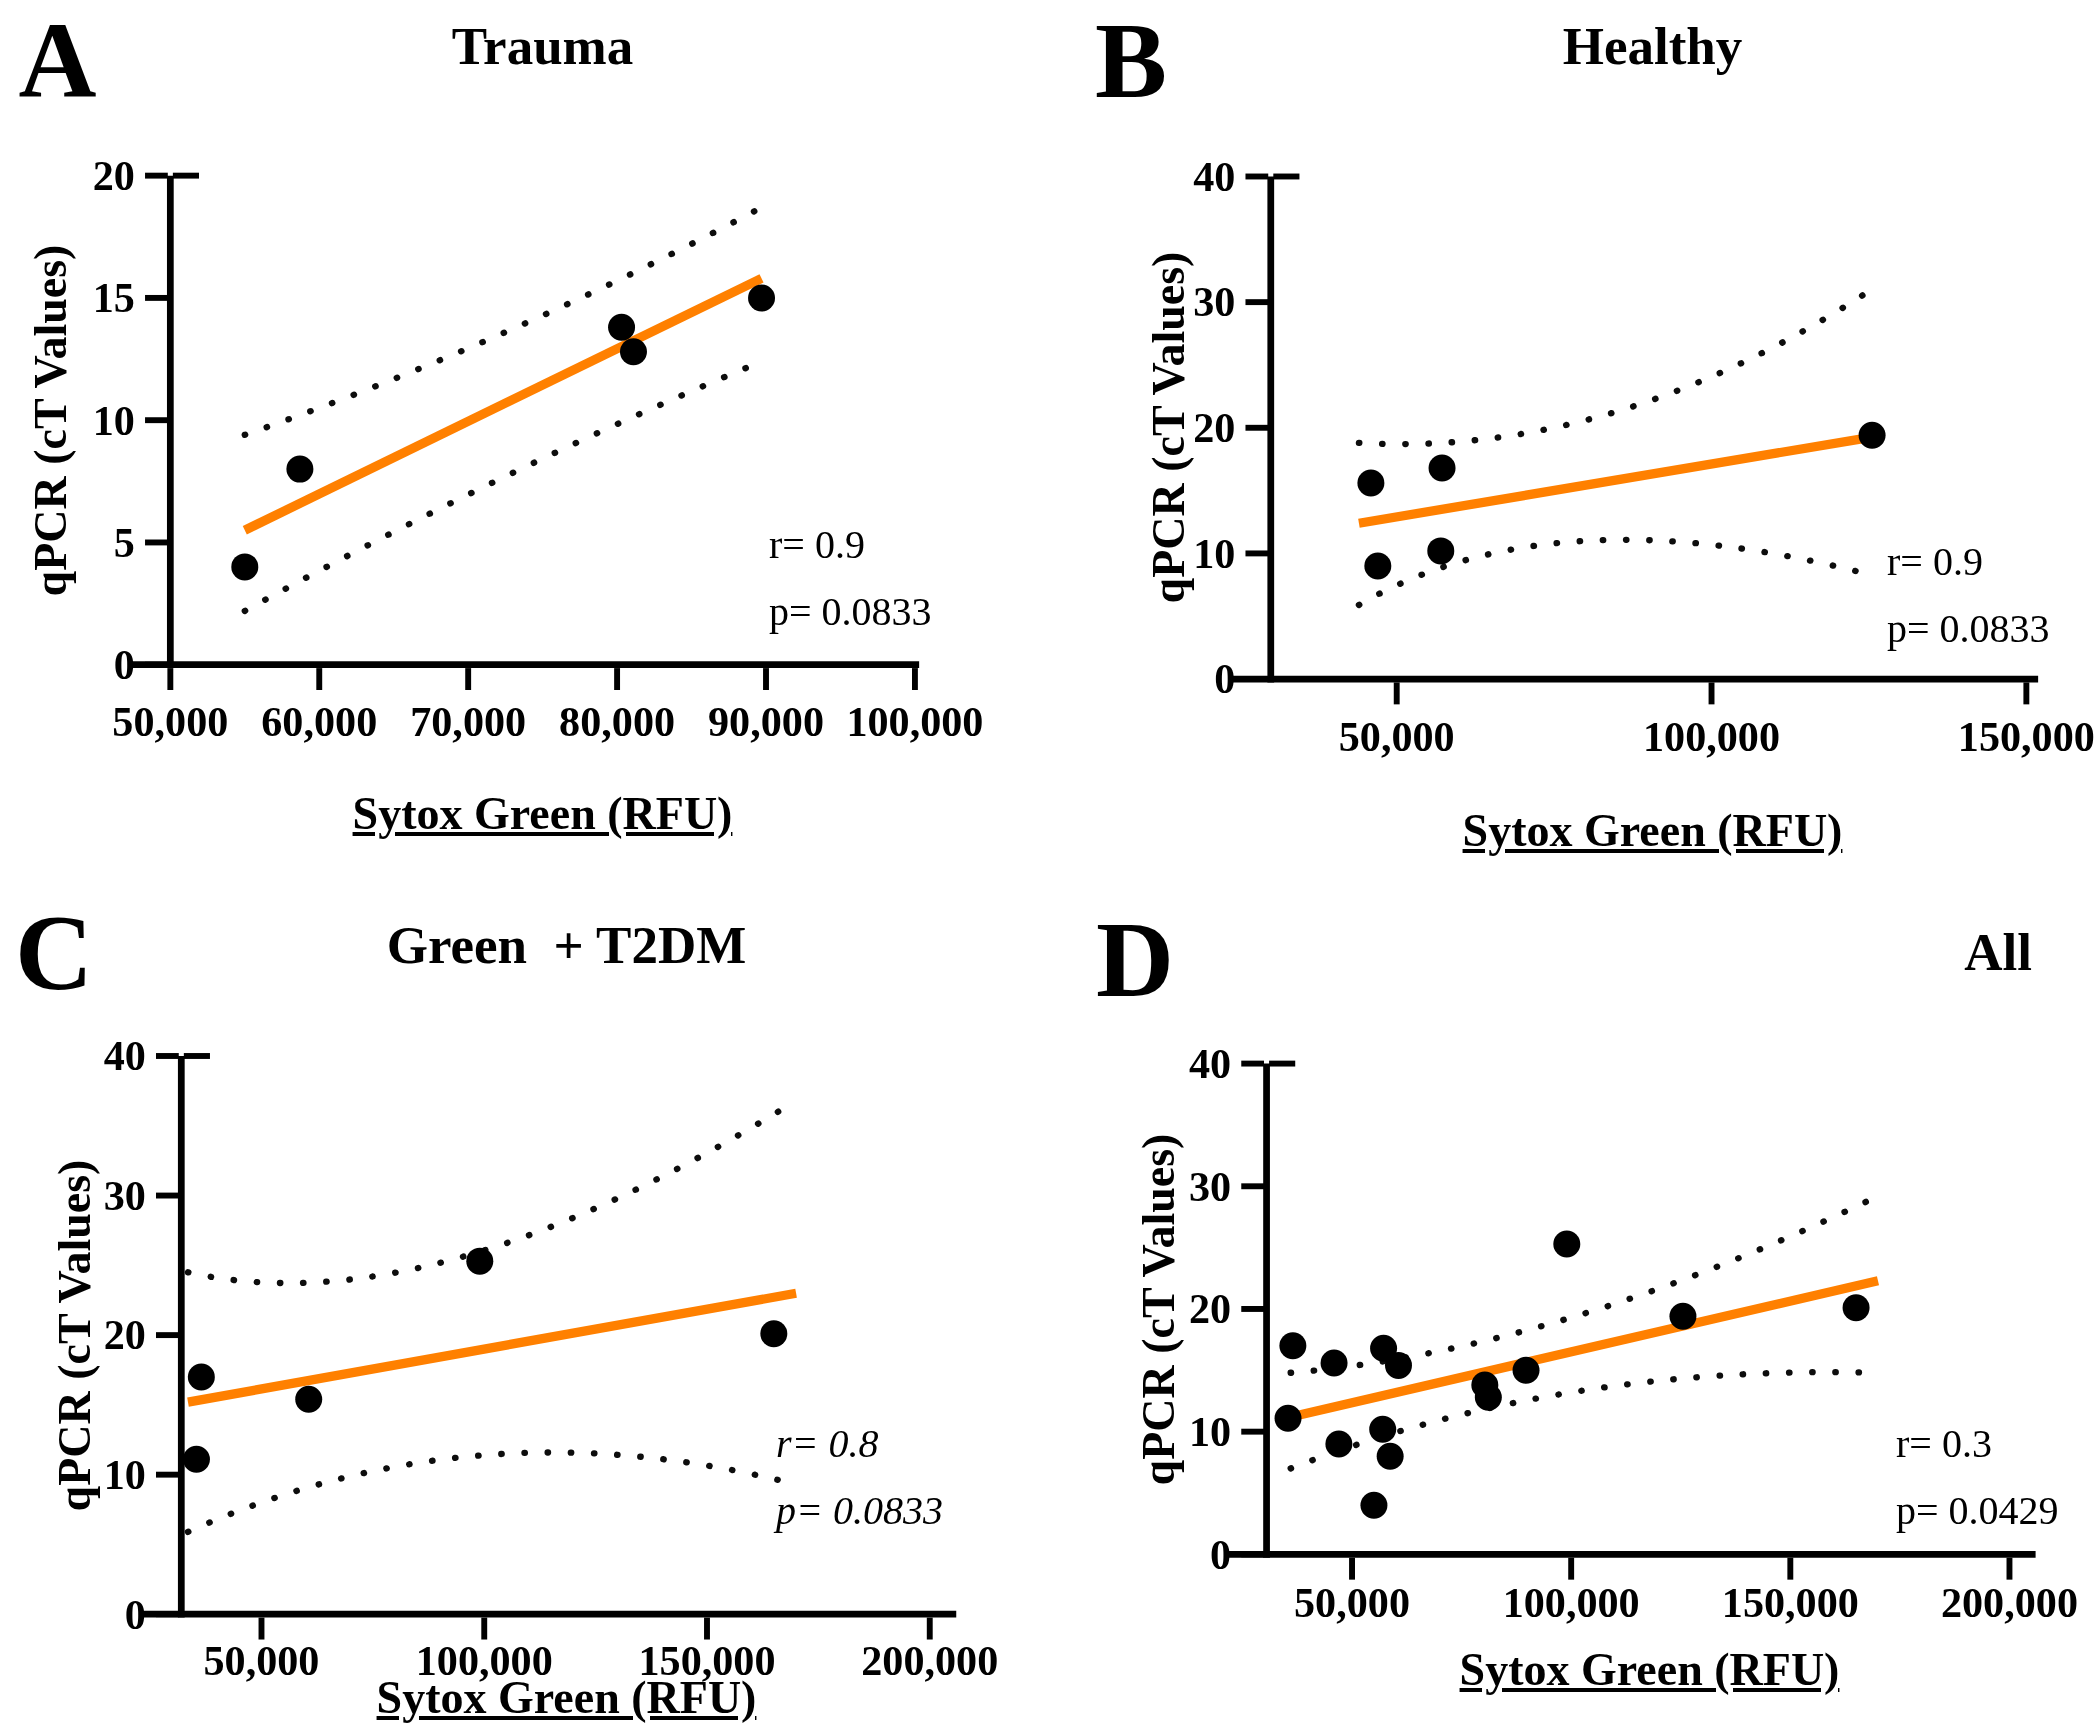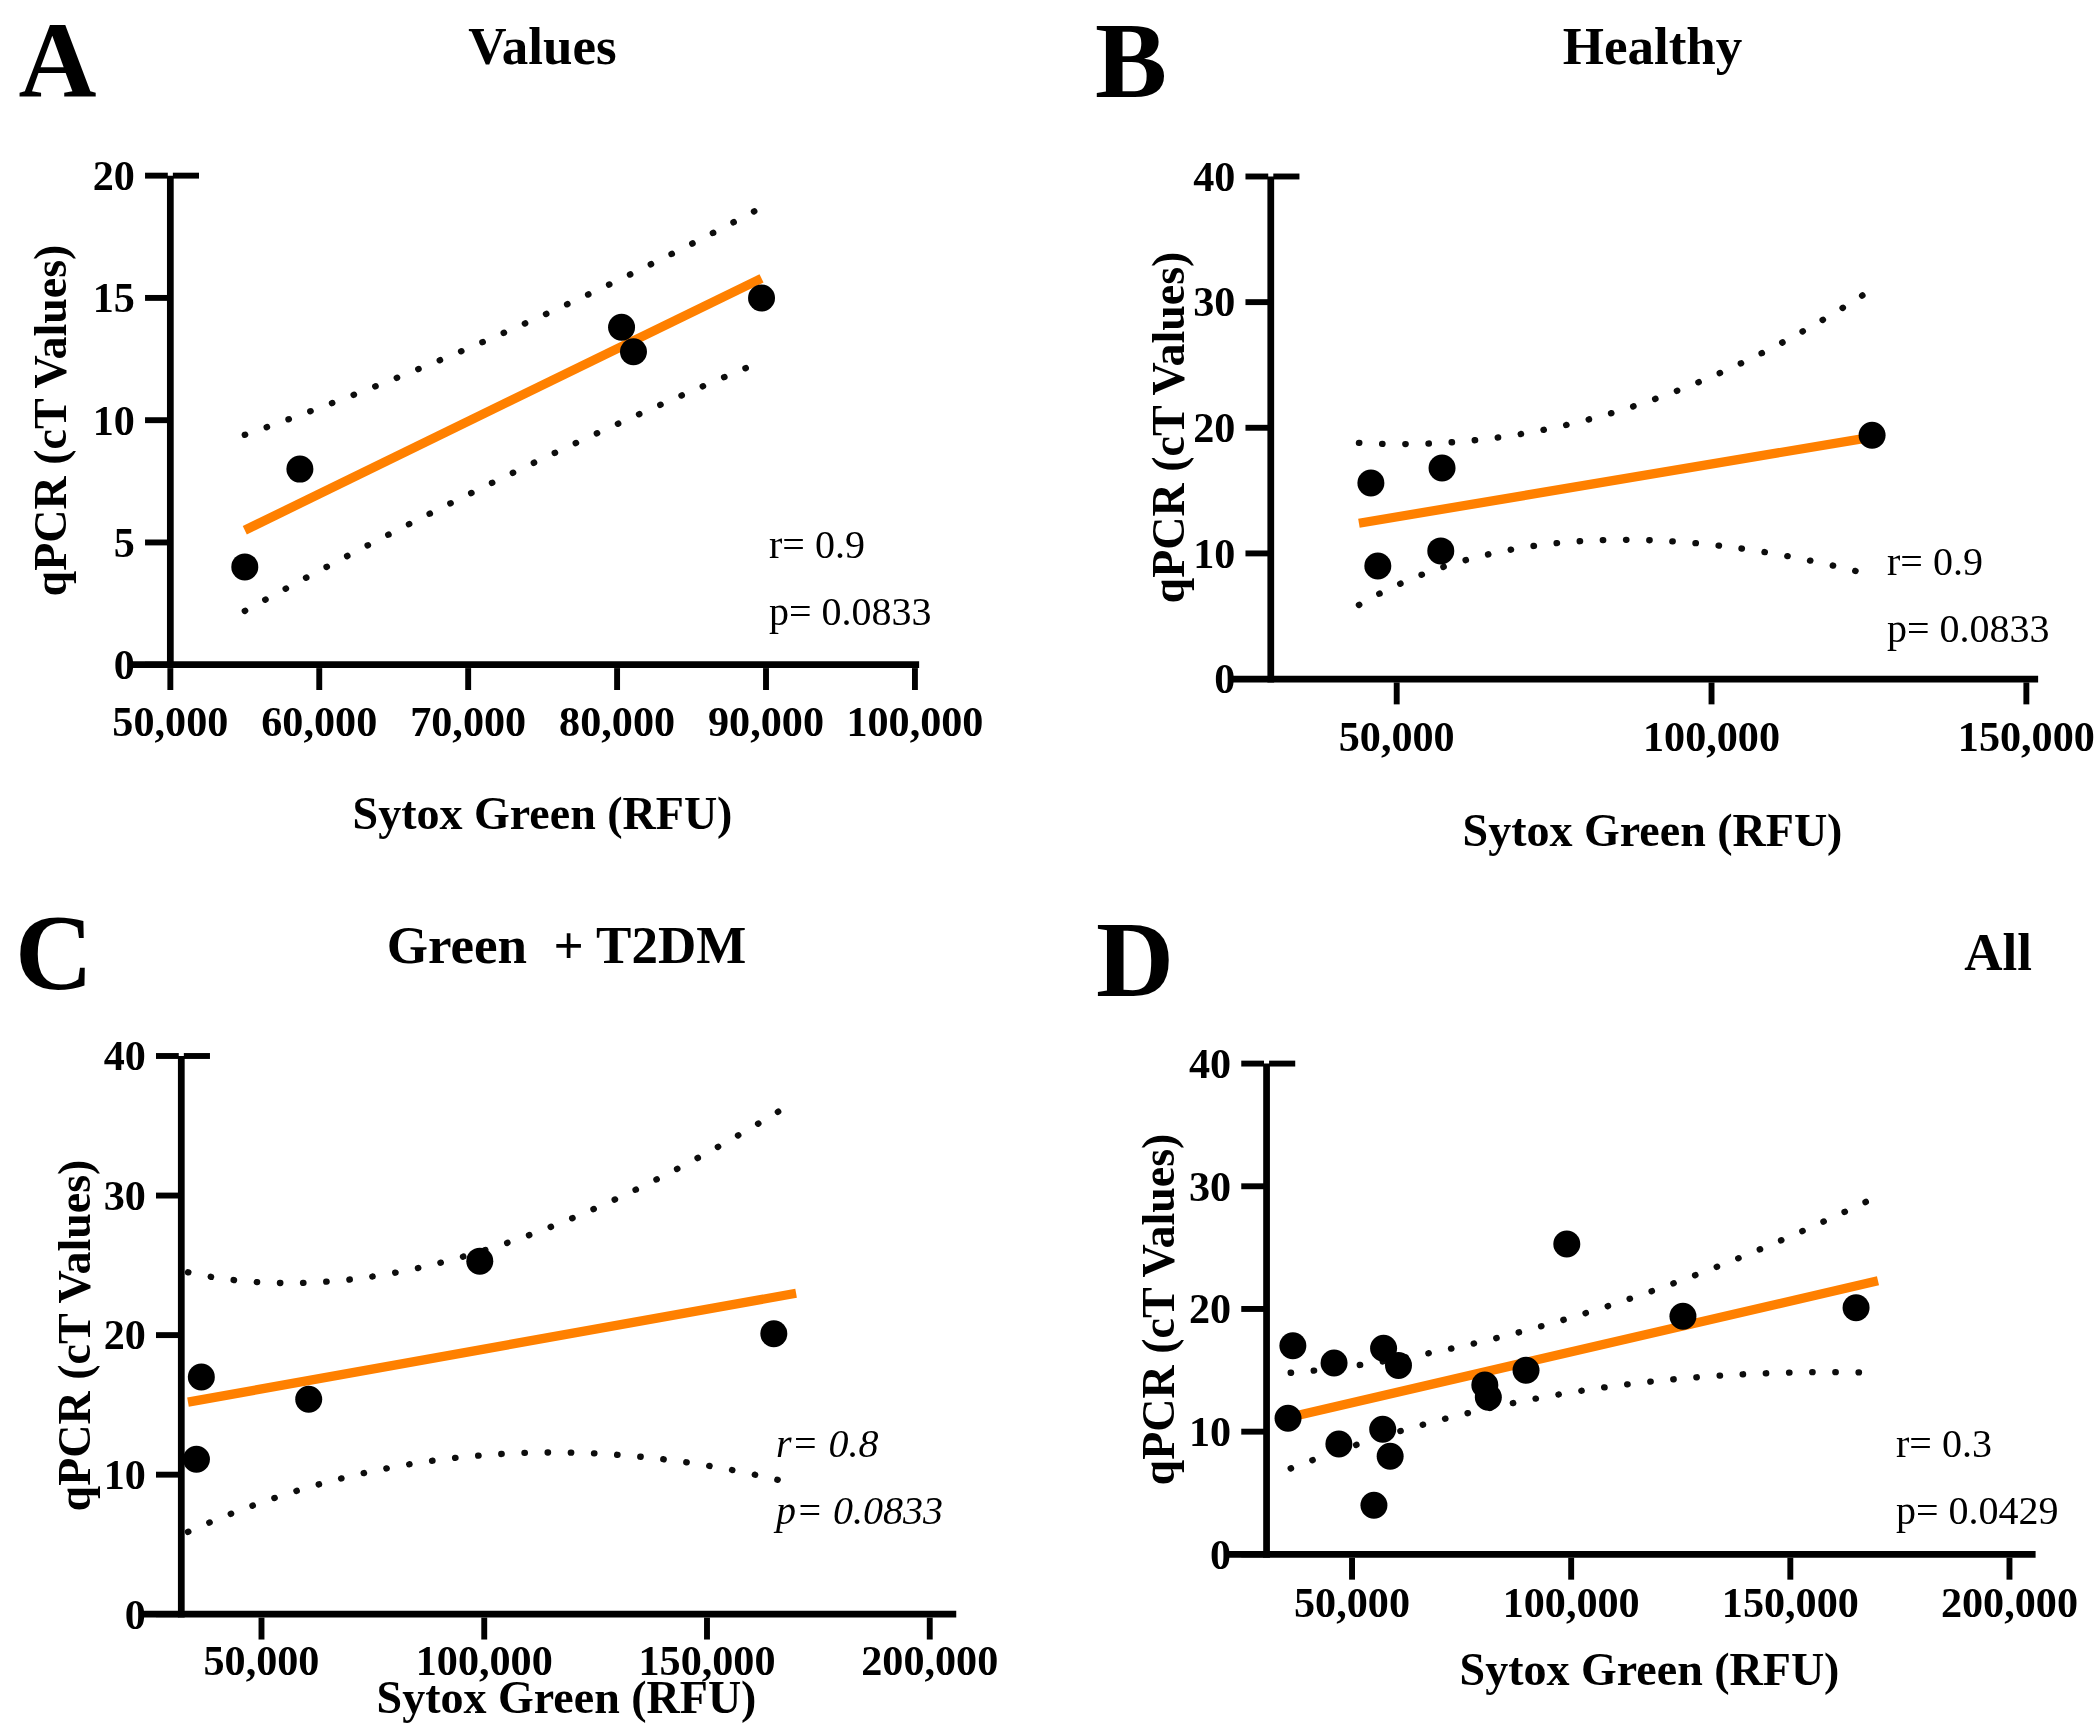--- a/index.html
+++ b/index.html
@@ -2,21 +2,21 @@
 <html style="font-size:13.5px"><head>
 <meta charset="utf-8">
 <style>
   html,body{margin:0;padding:0;background:#fff;}
   #page{position:relative;width:2098px;height:1730px;background:#ffffff;overflow:hidden;
         font-family:"Liberation Serif","DejaVu Serif",serif;color:#000;}
   #figure-svg{position:absolute;left:0;top:0;}
   #figure-svg text{font-family:"Liberation Serif","DejaVu Serif",serif;font-weight:700;font-size:50px;fill:#000;}
   .panel-letter{position:absolute;font-size:108px;font-weight:700;line-height:1;}
   .panel-title{position:absolute;font-size:53px;font-weight:700;text-align:center;white-space:pre;line-height:1;}
-  .x-label{position:absolute;font-size:46px;font-weight:700;text-align:center;line-height:1;}
+  .x-label{position:absolute;font-size:46px;font-weight:700;text-align:center;line-height:1;text-decoration:underline;}
   .y-label{position:absolute;font-size:46px;font-weight:700;text-align:center;line-height:51px;
            width:523px;height:51px;transform:rotate(-90deg);}
   .annot{position:absolute;font-size:40px;font-weight:400;margin-left:44px;}
   .annot div{line-height:67px;}
 </style>
 </head>
 <body>
 
 <div id="page">
 
@@ -146,21 +146,21 @@
       <line x1="1863.240687679083" y1="1847" x2="1863.240687679083" y2="1873" stroke="#000000" stroke-width="7"></line>
       <text x="1863.240687679083" y="1917" text-anchor="middle">100,000</text>
       <line x1="2123.1260744985675" y1="1847" x2="2123.1260744985675" y2="1873" stroke="#000000" stroke-width="7"></line>
       <text x="2123.1260744985675" y="1917" text-anchor="middle">150,000</text>
       <line x1="2383.0114613180513" y1="1847" x2="2383.0114613180513" y2="1873" stroke="#000000" stroke-width="7"></line>
       <text x="2383.0114613180513" y="1917" text-anchor="middle">200,000</text>
     </svg>
 
   <section>
     <div class="panel-letter" style="left:18.6px;top:6.7px;">A</div>
-    <div class="panel-title" style="left:170px;top:20px;width:745px;">Values</div>
+    <div class="panel-title" style="left:170px;top:20px;width:745px;">Trauma</div>
     <div class="y-label" style="left:-211px;top:395px;">qPCR (cT Values)</div>
     <div class="x-label" style="left:170px;top:791px;width:745px;">Sytox Green (RFU)</div>
     <div class="annot" style="left:725px;top:511px;">
       <div>r= 0.9</div>
       <div>p= 0.0833</div>
     </div>
   </section>
 
   <section>
     <div class="panel-letter" style="left:1095px;top:6.7px;">B</div>

